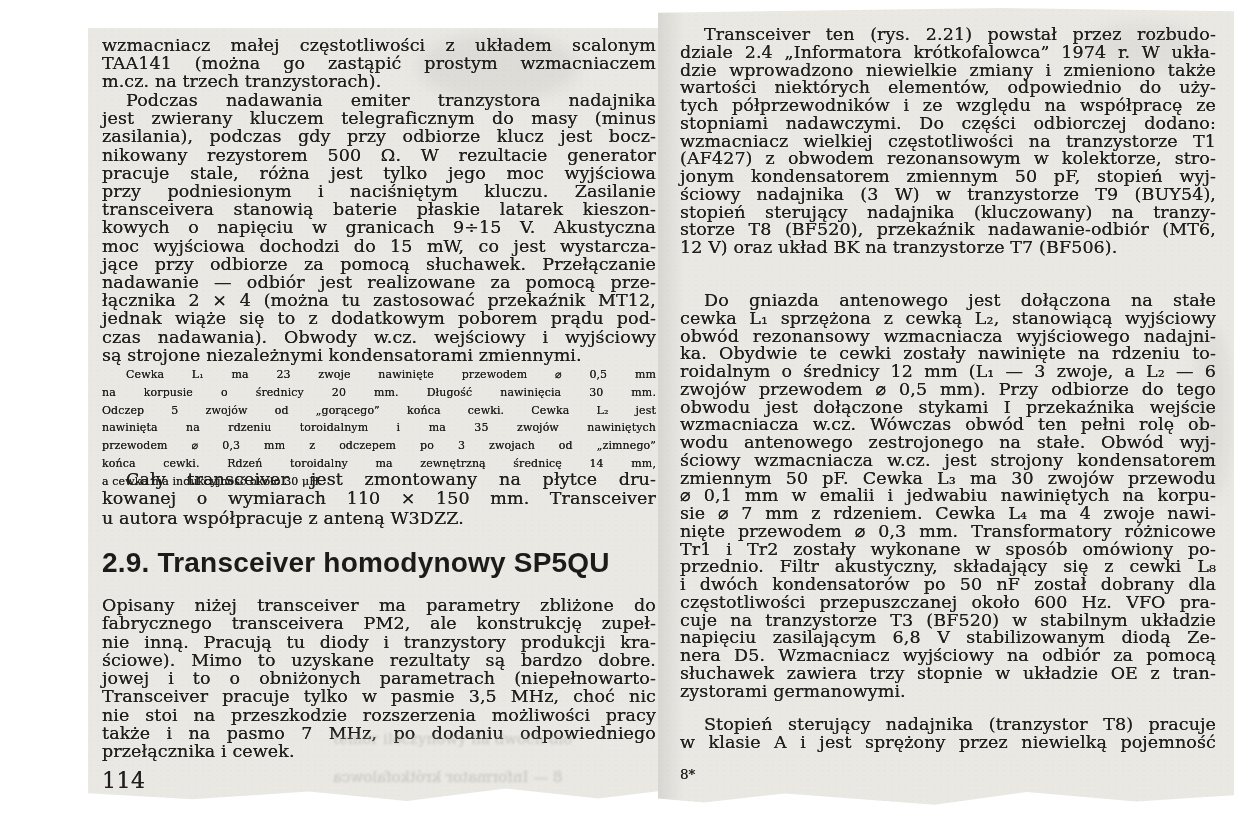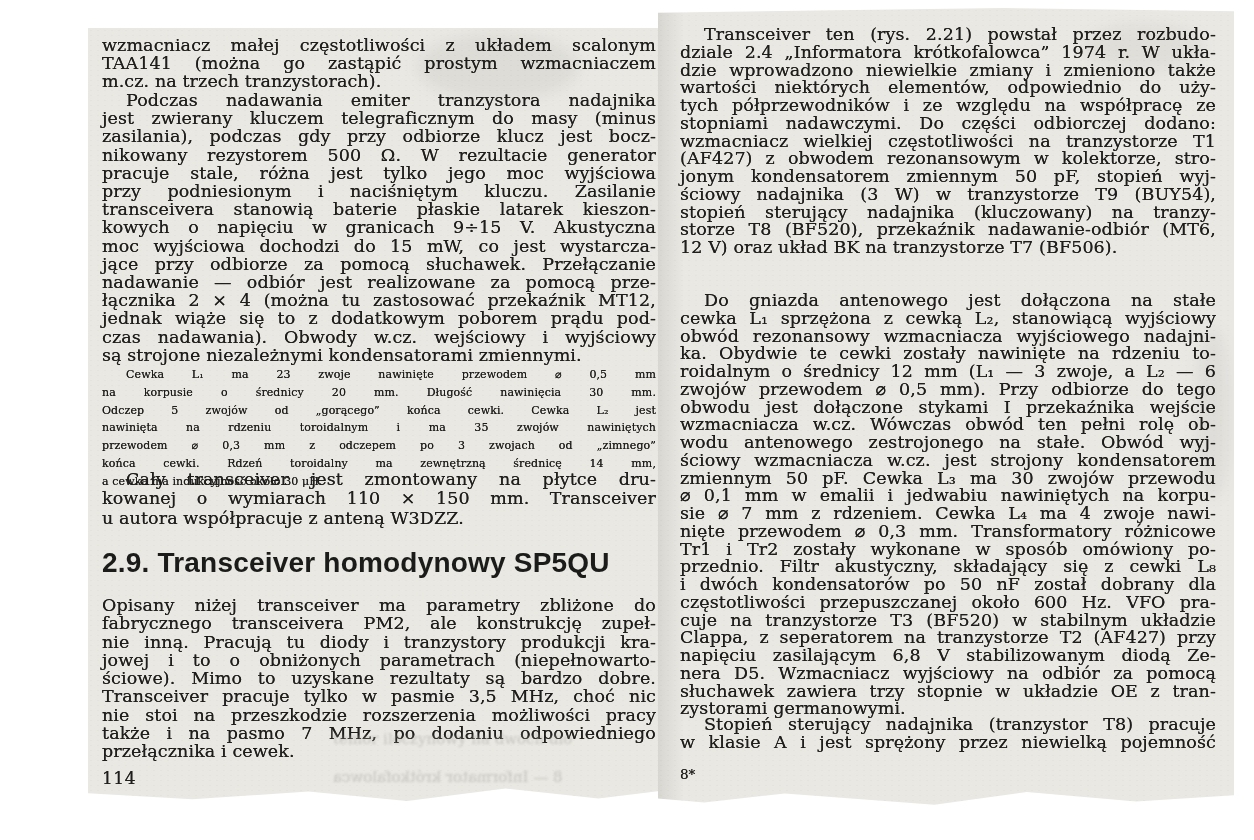--- a/index.html
+++ b/index.html
@@ -64,21 +64,21 @@
   .blk-right-p3 .line{line-height:19px;}
 
   .heading .line{
     font-family:"Liberation Sans",sans-serif;
     font-size:28px;font-weight:bold;letter-spacing:0.2px;
     text-align:left;text-align-last:left;color:#1b1b1a;
     text-shadow:none;
   }
 
   .pagenum{
-    position:absolute;font-size:17px;letter-spacing:0.5px;
+    position:absolute;font-size:22px;letter-spacing:0.5px;
     text-shadow:0 0 0.4px rgba(30,30,28,0.9);
   }
   .page.left .pagenum{left:14px;top:740px;}
   .page.right .pagenum{right:22px;top:796px;}
   .sig{
     position:absolute;left:22px;top:758px;font-size:13.5px;
     text-shadow:0 0 0.4px rgba(30,30,28,0.9);
   }
 
   
@@ -137,22 +137,22 @@
         <div class="line">kowanej o wymiarach 110 × 150 mm. Transceiver</div>
         <div class="line end">u autora współpracuje z anteną W3DZZ.</div>
       </div>
       <div class="block heading blk-left-heading">
         <div class="line end">2.9. Transceiver homodynowy SP5QU</div>
       </div>
       <div class="block para blk-left-p5">
         <div class="line">Opisany niżej transceiver ma parametry zbliżone do</div>
         <div class="line">fabrycznego transceivera PM2, ale konstrukcję zupeł-</div>
         <div class="line">nie inną. Pracują tu diody i tranzystory produkcji kra-</div>
+        <div class="line">ściowe). Mimo to uzyskane rezultaty są bardzo dobre.</div>
         <div class="line">jowej i to o obniżonych parametrach (niepełnowarto-</div>
-        <div class="line">ściowe). Mimo to uzyskane rezultaty są bardzo dobre.</div>
         <div class="line">Transceiver pracuje tylko w pasmie 3,5 MHz, choć nic</div>
         <div class="line">nie stoi na przeszkodzie rozszerzenia możliwości pracy</div>
         <div class="line">także i na pasmo 7 MHz, po dodaniu odpowiedniego</div>
         <div class="line end">przełącznika i cewek.</div>
       </div>
     </div>
   <div class="ghost g1">temor iloczynowy na dwóch dio</div>
   <div class="ghost g2">8 — Informator krótkofalowca</div>
   <div class="pagenum">114</div>
 </div>
@@ -189,21 +189,20 @@
         <div class="line">ściowy wzmacniacza w.cz. jest strojony kondensatorem</div>
         <div class="line">zmiennym 50 pF. Cewka L₃ ma 30 zwojów przewodu</div>
         <div class="line">⌀ 0,1 mm w emalii i jedwabiu nawiniętych na korpu-</div>
         <div class="line">sie ⌀ 7 mm z rdzeniem. Cewka L₄ ma 4 zwoje nawi-</div>
         <div class="line">nięte przewodem ⌀ 0,3 mm. Transformatory różnicowe</div>
         <div class="line">Tr1 i Tr2 zostały wykonane w sposób omówiony po-</div>
         <div class="line">przednio. Filtr akustyczny, składający się z cewki L₈</div>
         <div class="line">i dwóch kondensatorów po 50 nF został dobrany dla</div>
         <div class="line">częstotliwości przepuszczanej około 600 Hz. VFO pra-</div>
         <div class="line">cuje na tranzystorze T3 (BF520) w stabilnym układzie</div>
-        <div class="line">Clappa, z seperatorem na tranzystorze T2 (AF427) przy</div>
         <div class="line">napięciu zasilającym 6,8 V stabilizowanym diodą Ze-</div>
         <div class="line">nera D5. Wzmacniacz wyjściowy na odbiór za pomocą</div>
         <div class="line">słuchawek zawiera trzy stopnie w układzie OE z tran-</div>
         <div class="line end">zystorami germanowymi.</div>
       </div>
       <div class="block para blk-right-p3">
         <div class="line ind">Stopień sterujący nadajnika (tranzystor T8) pracuje</div>
         <div class="line">w klasie A i jest sprężony przez niewielką pojemność</div>
       </div>
     </div>

